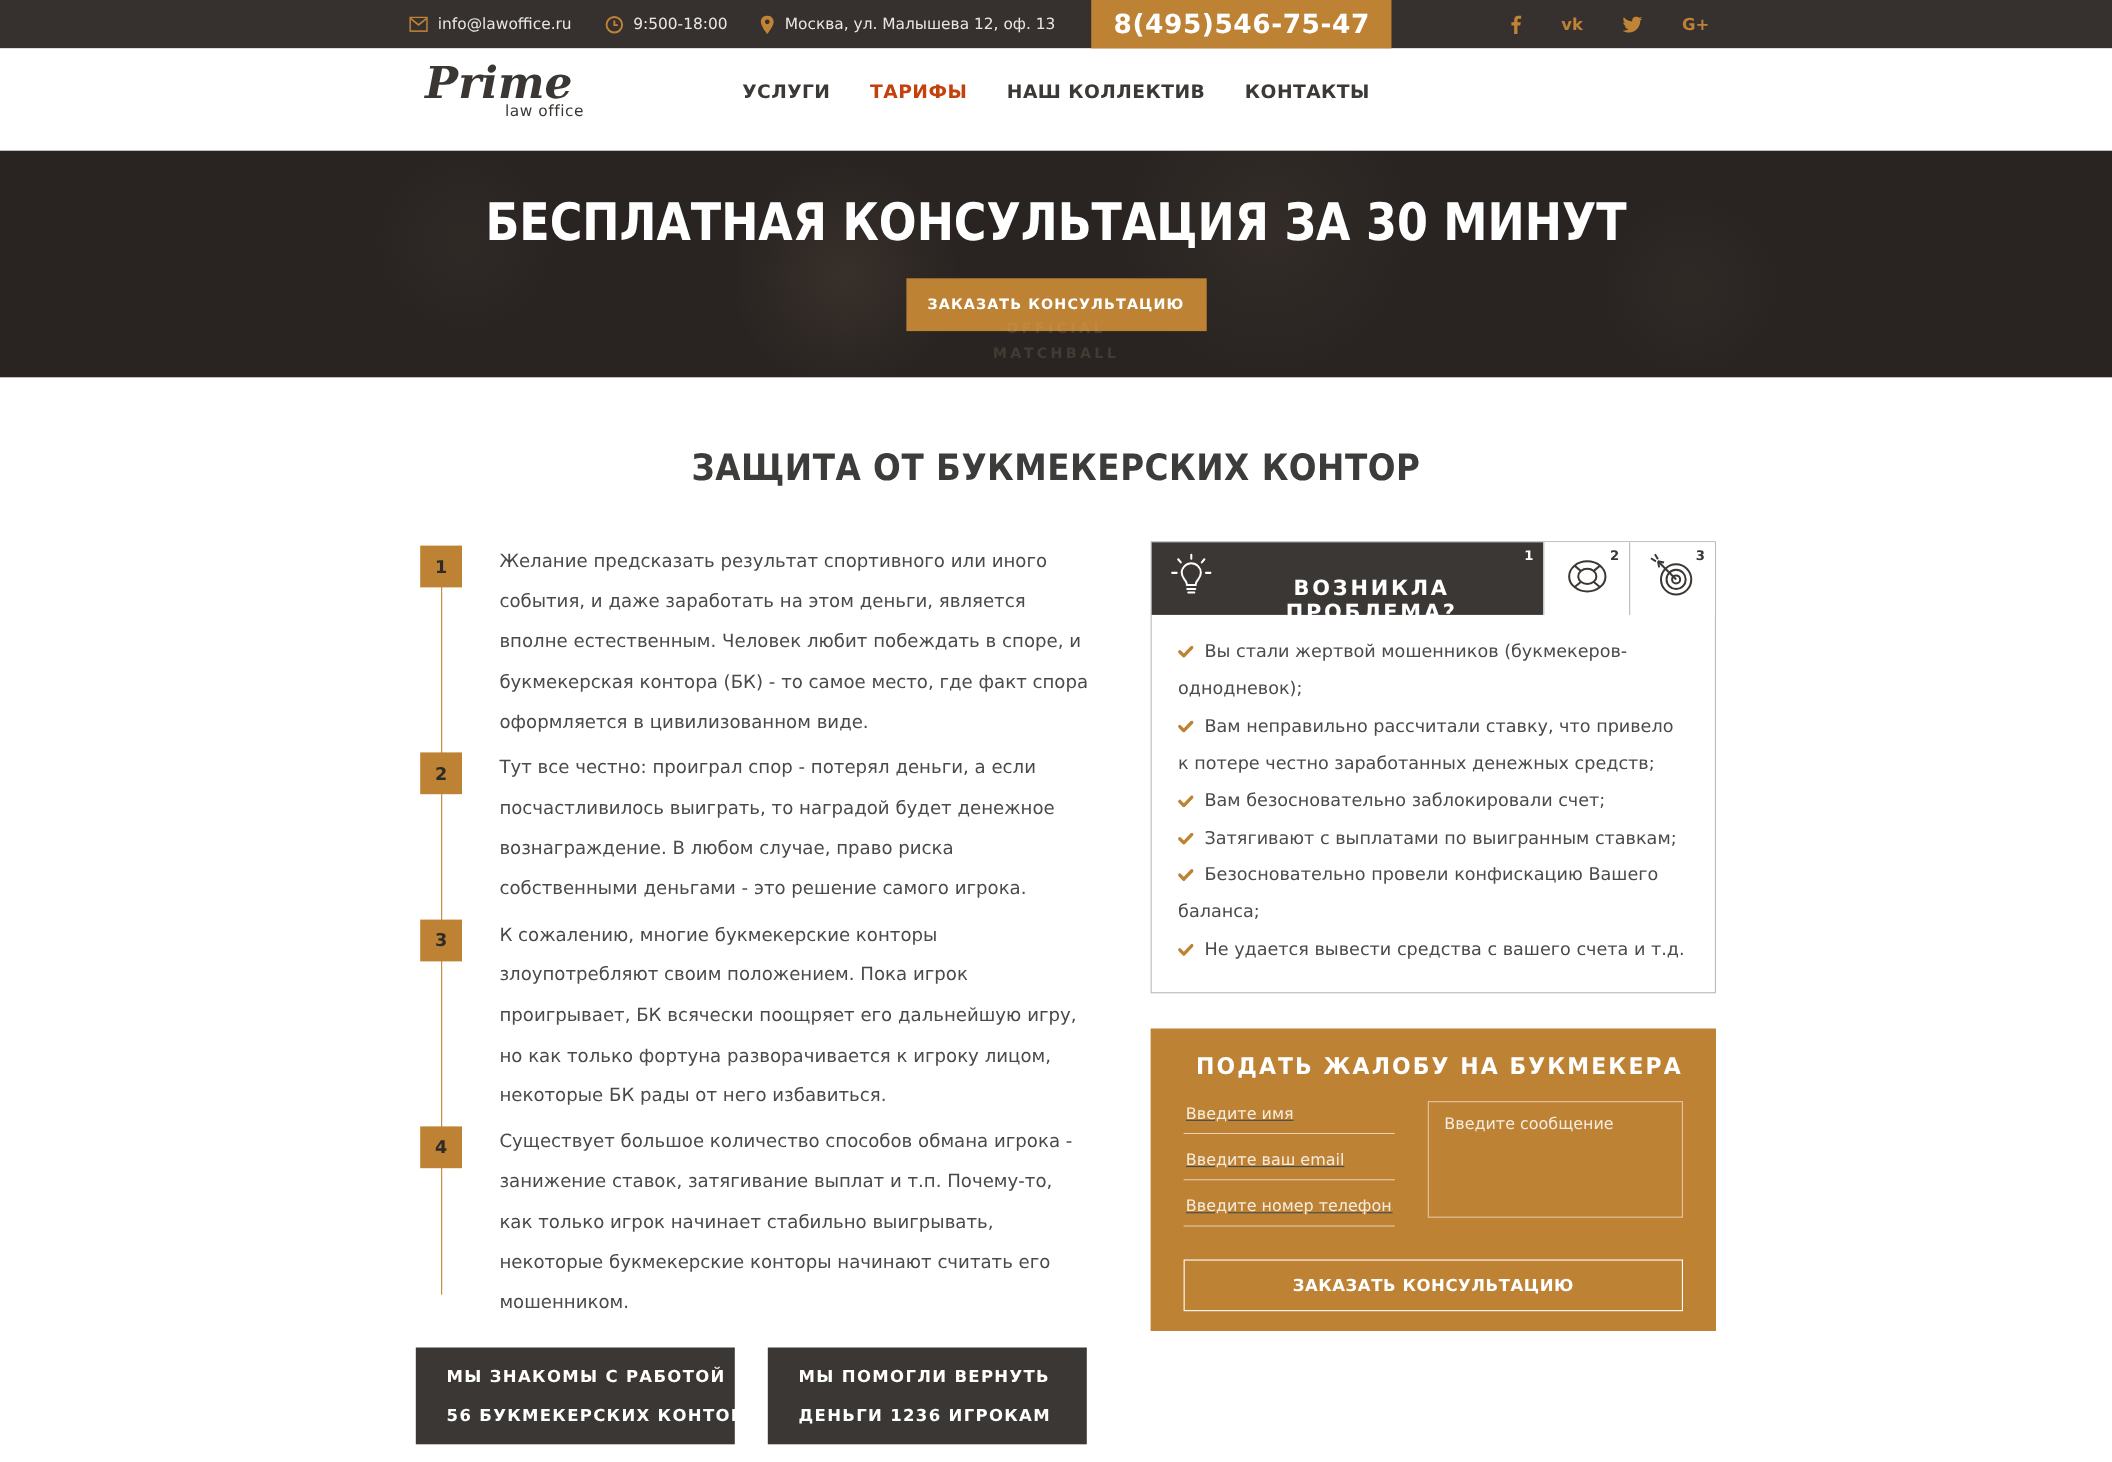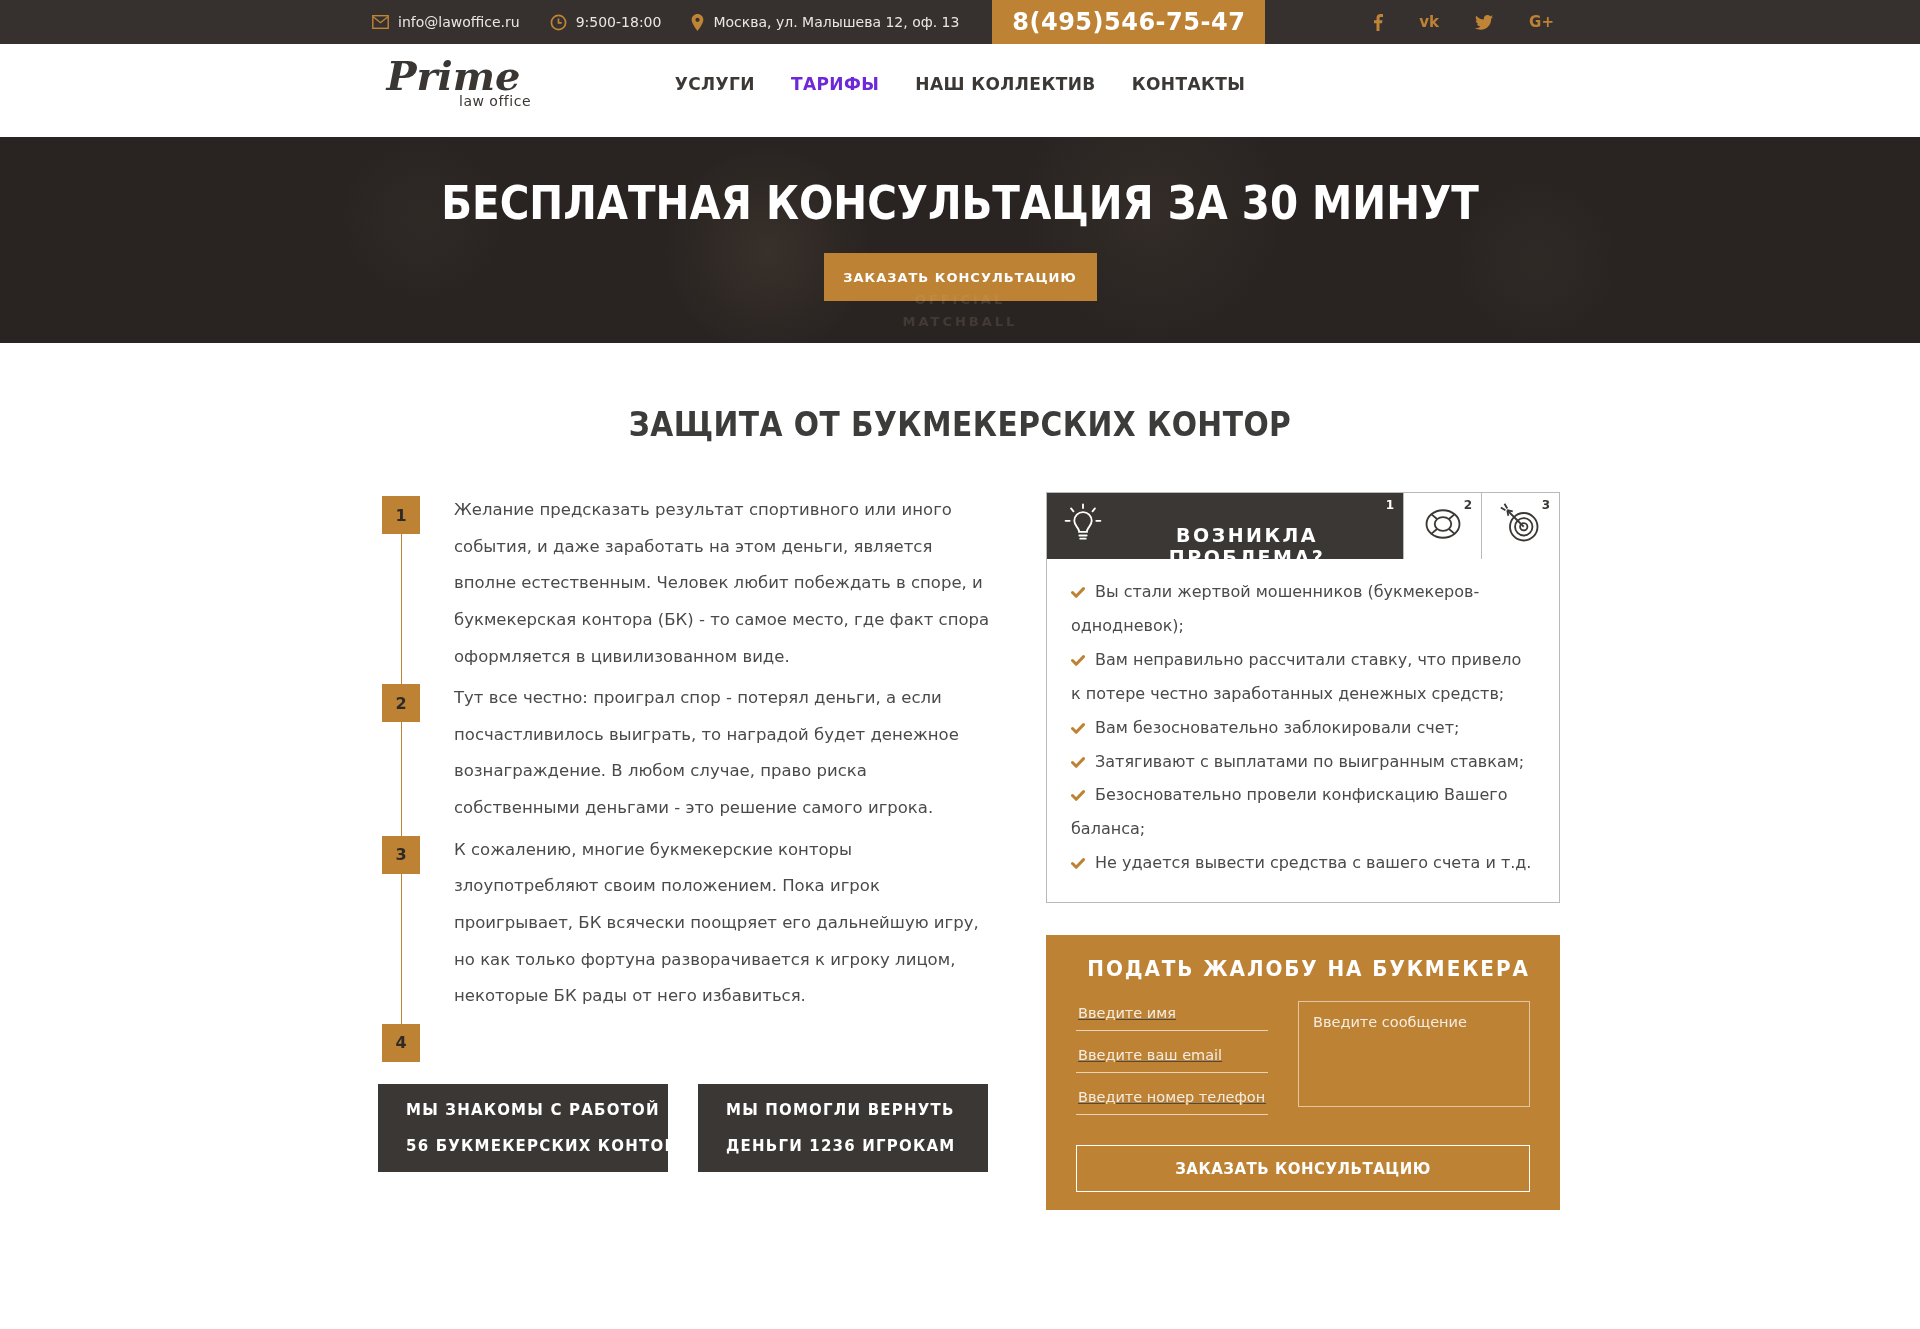--- a/index.html
+++ b/index.html
@@ -26,21 +26,21 @@
   .socials { display: flex; align-items: center; gap: 36px; margin-left: 108px; margin-right: 6px; }
   .social { color: #be8234; font-weight: bold; font-size: 15px; cursor: pointer; display: flex; align-items: center; }
 
   
   .nav { background: #ffffff; height: 93px; }
   .logo { position: absolute; left: 16px; top: 12px; cursor: pointer; width: 155px; text-align: center; }
   .logo-title { font-family: "DejaVu Serif", "Liberation Serif", serif; font-style: italic; font-weight: bold; font-size: 40px; line-height: 1; color: #3a3633; }
   .logo-sub { font-size: 14px; color: #3a3633; letter-spacing: 0.5px; text-align: right; margin-top: -3px; }
   .nav-links { display: flex; justify-content: center; align-items: center; height: 80px; gap: 36px; }
   .nav-link { font-size: 17px; font-weight: bold; color: #3b3835; letter-spacing: 0.4px; cursor: pointer; text-align: right; }
-  .nav-link.active { color: #6d28d9; }
+  .nav-link.active { color: #c2410c; }
 
   
   .hero {
     height: 206px; position: relative; overflow: hidden; text-align: center;
     background:
       radial-gradient(circle 150px at 40% 55%, rgba(190,150,110,0.10), rgba(0,0,0,0) 70%),
       radial-gradient(circle 190px at 60% 35%, rgba(170,140,110,0.08), rgba(0,0,0,0) 70%),
       radial-gradient(circle 120px at 22% 40%, rgba(150,130,110,0.06), rgba(0,0,0,0) 70%),
       radial-gradient(circle 120px at 80% 60%, rgba(150,130,110,0.06), rgba(0,0,0,0) 70%),
       #292422;
@@ -209,20 +209,21 @@
           <div class="step">
             <div class="step-badge">2</div>
             <div class="step-text">Тут все честно: проиграл спор - потерял деньги, а если посчастливилось выиграть, то наградой будет денежное вознаграждение. В любом случае, право риска собственными деньгами - это решение самого игрока.</div>
           </div>
           <div class="step">
             <div class="step-badge">3</div>
             <div class="step-text">К сожалению, многие букмекерские конторы злоупотребляют своим положением. Пока игрок проигрывает, БК всячески поощряет его дальнейшую игру, но как только фортуна разворачивается к игроку лицом, некоторые БК рады от него избавиться.</div>
           </div>
           <div class="step">
             <div class="step-badge">4</div>
+            <div class="step-text">Существует большое количество способов обмана игрока - занижение ставок, затягивание выплат и т.п. Почему-то, как только игрок начинает стабильно выигрывать, некоторые букмекерские конторы начинают считать его мошенником.</div>
           </div>
         </div>
 
         <div class="stats">
           <div class="stat-box">
             <div>МЫ ЗНАКОМЫ С РАБОТОЙ</div>
             <div>56 БУКМЕКЕРСКИХ КОНТОР</div>
           </div>
           <div class="stat-box">
             <div>МЫ ПОМОГЛИ ВЕРНУТЬ</div>

